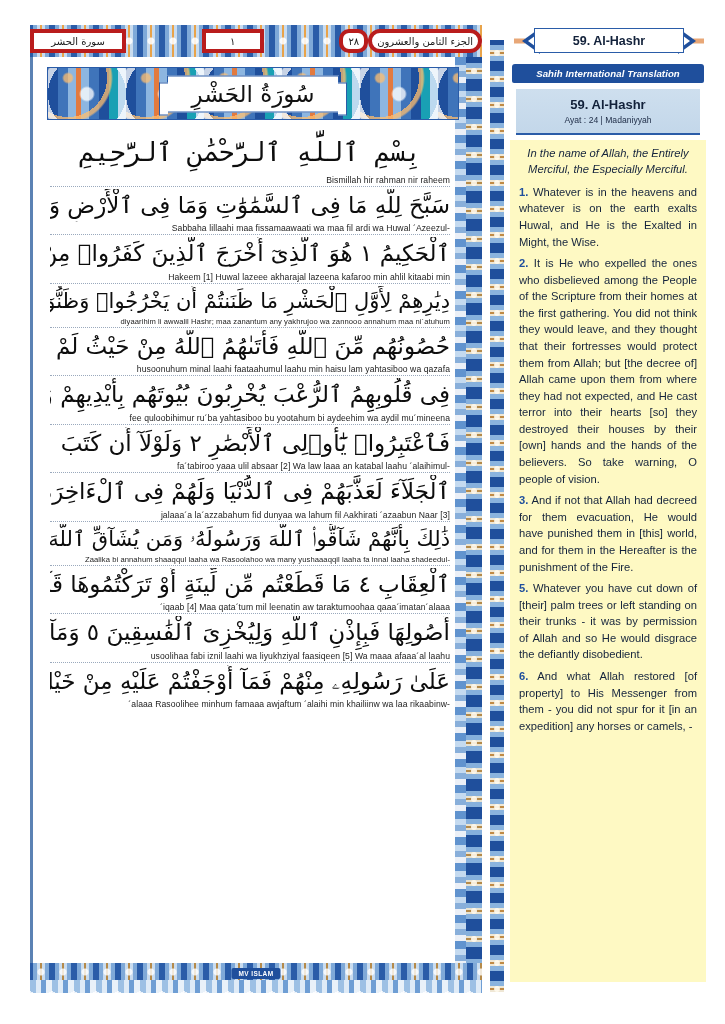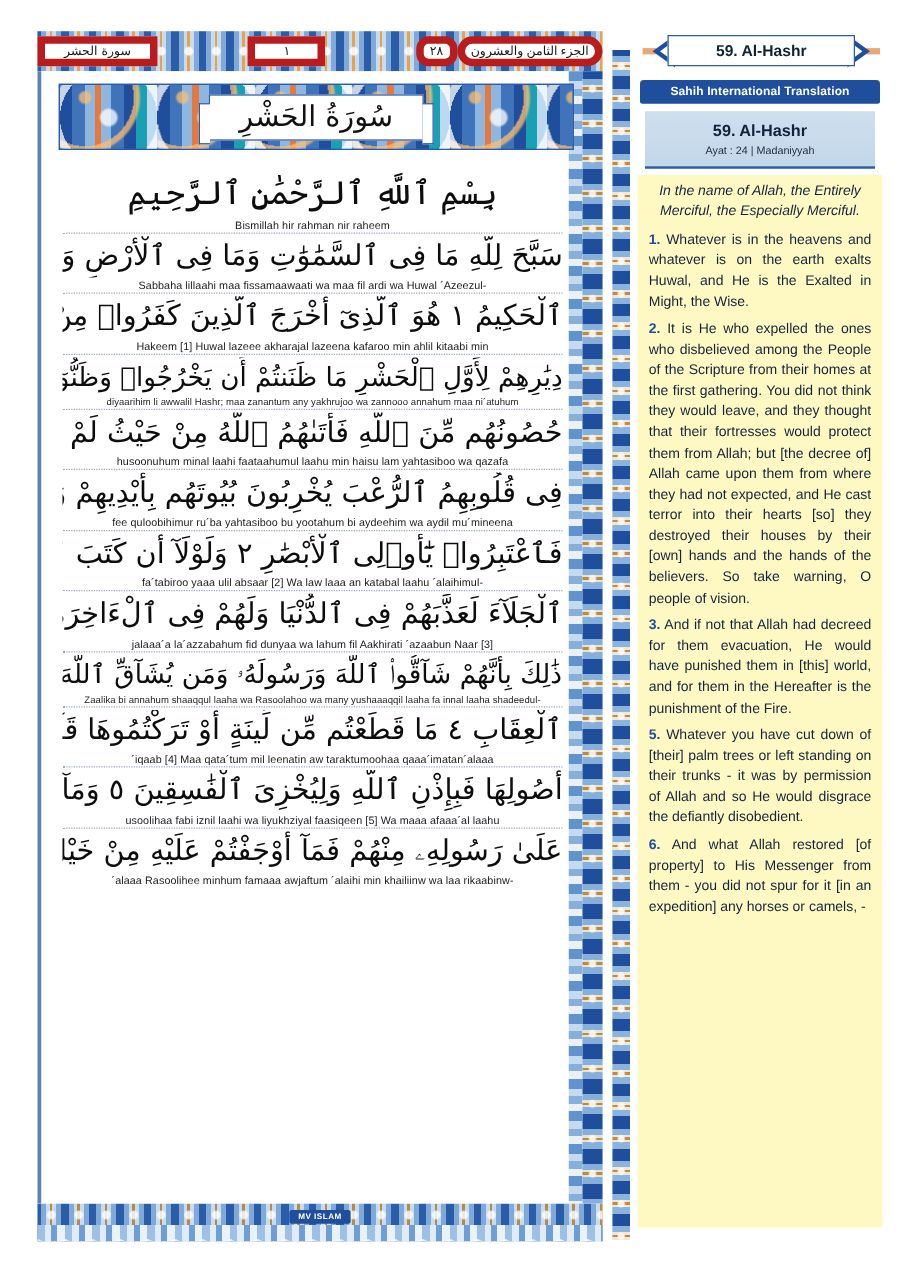--- a/index.html
+++ b/index.html
@@ -47,27 +47,27 @@
   }
 
   .hdr-row {
     position: absolute; left: 0; top: 4px;
     width: 452px; height: 24px;
     display: flex; align-items: stretch; justify-content: space-between;
     direction: rtl; z-index: 5;
   }
   .hdr-cell {
     background: #ffffff;
-    border: 6px solid #b91c1c;
+    border: 4px solid #b91c1c;
     display: flex; align-items: center; justify-content: center;
     font-family: "DejaVu Sans", "Liberation Sans", sans-serif;
     font-size: 10px; color: #1a1a1a;
     padding: 0 5px; white-space: nowrap;
   }
-  .hdr-juz { min-width: 96px; border-radius: 12px; font-family: Liberation Serif, serif; }
+  .hdr-juz { min-width: 96px; border-radius: 12px; }
   .hdr-juznum { min-width: 22px; border-radius: 10px; }
   .hdr-page { min-width: 62px; }
   .hdr-surah { min-width: 96px; }
   .hdr-spacer { flex: 1; }
 
   
   .frame {
     position: absolute; left: 0; top: 32px;
     width: 452px; height: 906px;
     border-left: 3px solid #5b82b4;
@@ -194,29 +194,29 @@
   .vblock:first-child { border-top: none; }
   .ar-line {
     direction: rtl; text-align: center;
     font-family: "DejaVu Sans", "Liberation Sans", sans-serif;
     font-size: 23px; color: #0d0d0d;
     line-height: 1.45; white-space: nowrap;
     overflow: hidden;
   }
   .ar-line.small { font-size: 21px; }
   .tr-line {
-    text-align: center;
+    text-align: right;
     font-size: 8.6px; color: #1b1b1b;
     letter-spacing: .08px;
     margin-top: 1px; white-space: nowrap; overflow: hidden;
   }
   .tr-line.tiny { font-size: 7.6px; }
   .bismillah-ar {
     direction: rtl; text-align: center;
-    font-family: Liberation Sans, sans-serif;
+    font-family: Liberation Mono, monospace;
     font-size: 26px; color: #0d0d0d; line-height: 1.5;
   }
 
   
   #tpanel {
     position: absolute;
     left: 490px; top: 0;
     width: 265px; height: 1024px;
     background: #ffffff;
   }
@@ -280,20 +280,21 @@
   .tp-wing-tip.right { right: 0; }
 
   .tp-ribbon {
     position: absolute; left: 22px; top: 64px;
     width: 192px; height: 19px;
     background: #1f4f9c;
     border-radius: 3px 3px 2px 2px;
     color: #ffffff; font-size: 9.6px; font-weight: bold;
     display: flex; align-items: center; justify-content: center;
     letter-spacing: .1px;
+    font-style: italic;
   }
 
   .tp-meta {
     position: absolute; left: 26px; top: 89px;
     width: 184px; height: 46px;
     background: linear-gradient(180deg, #cedfee 0%, #c3d7ea 100%);
     border-bottom: 2px solid #2a5ca8;
     display: flex; flex-direction: column;
     align-items: center; justify-content: center;
   }

